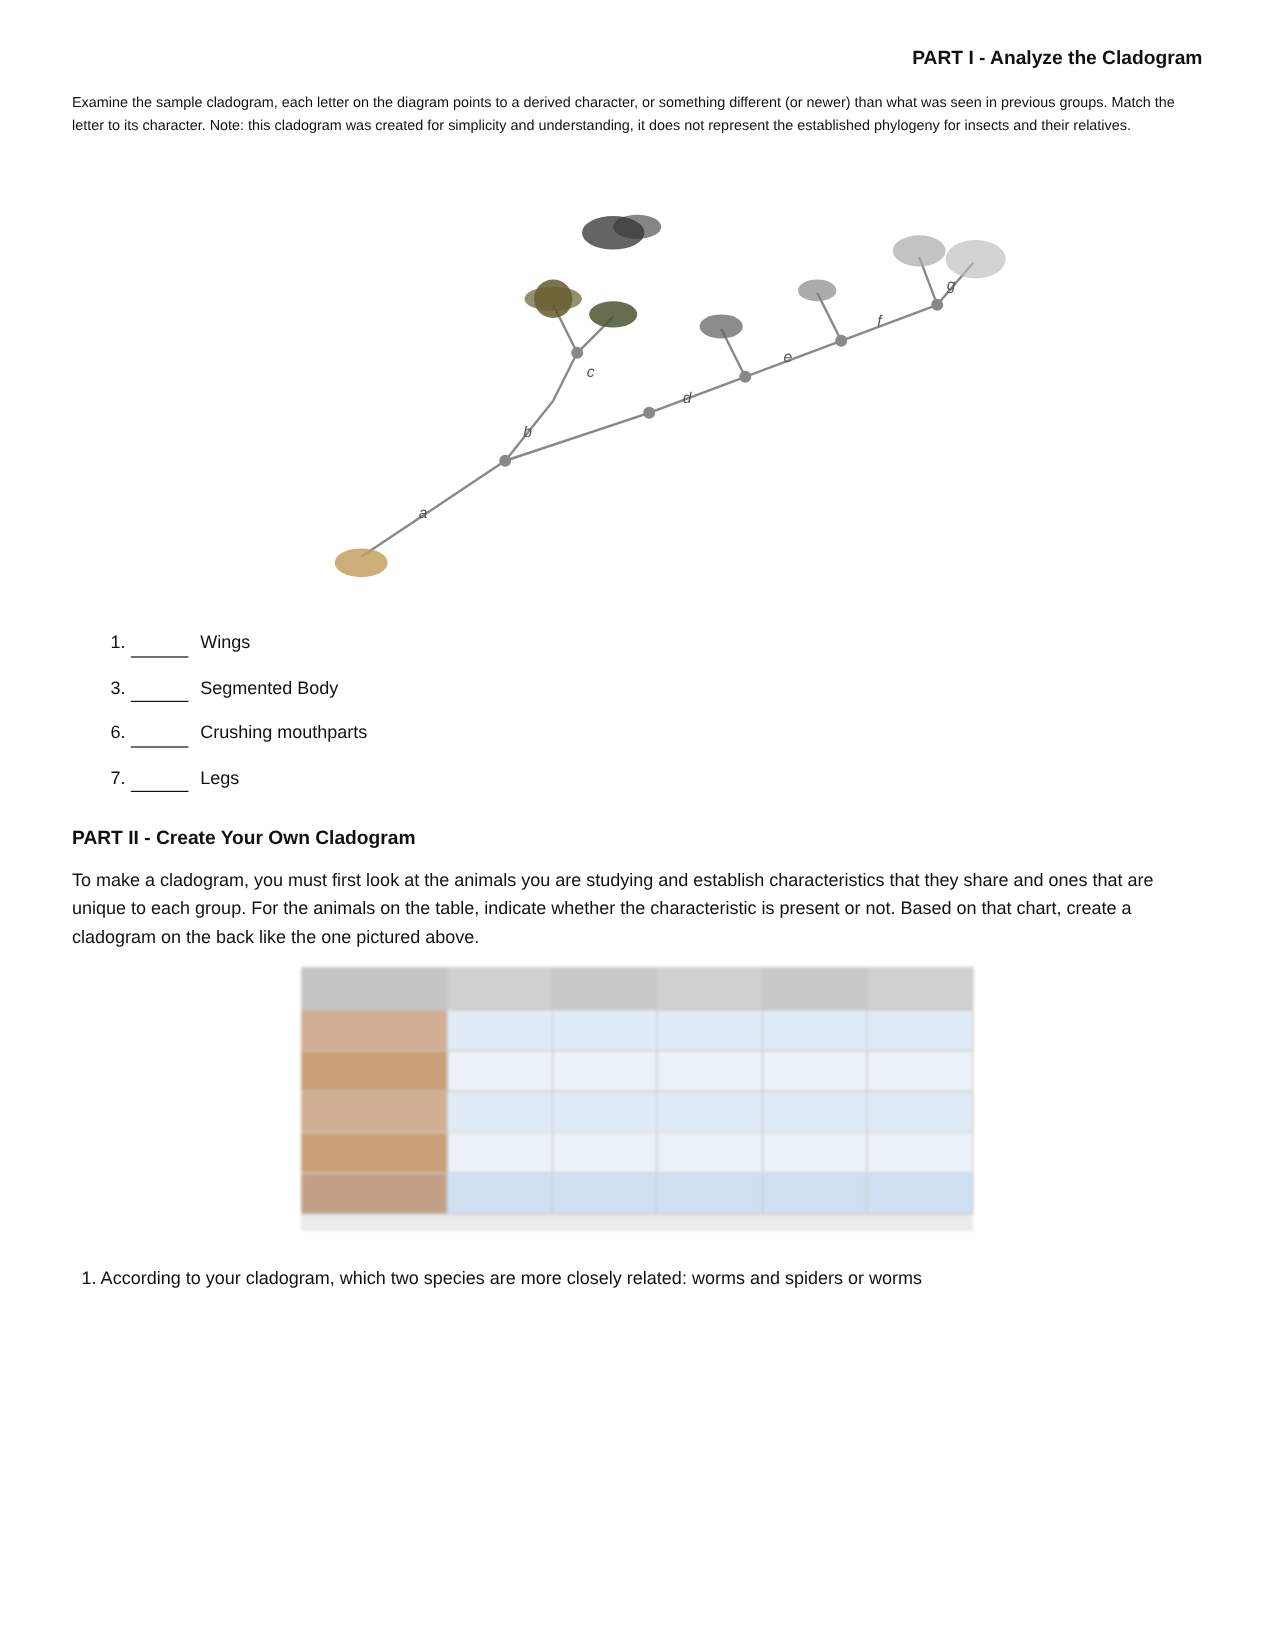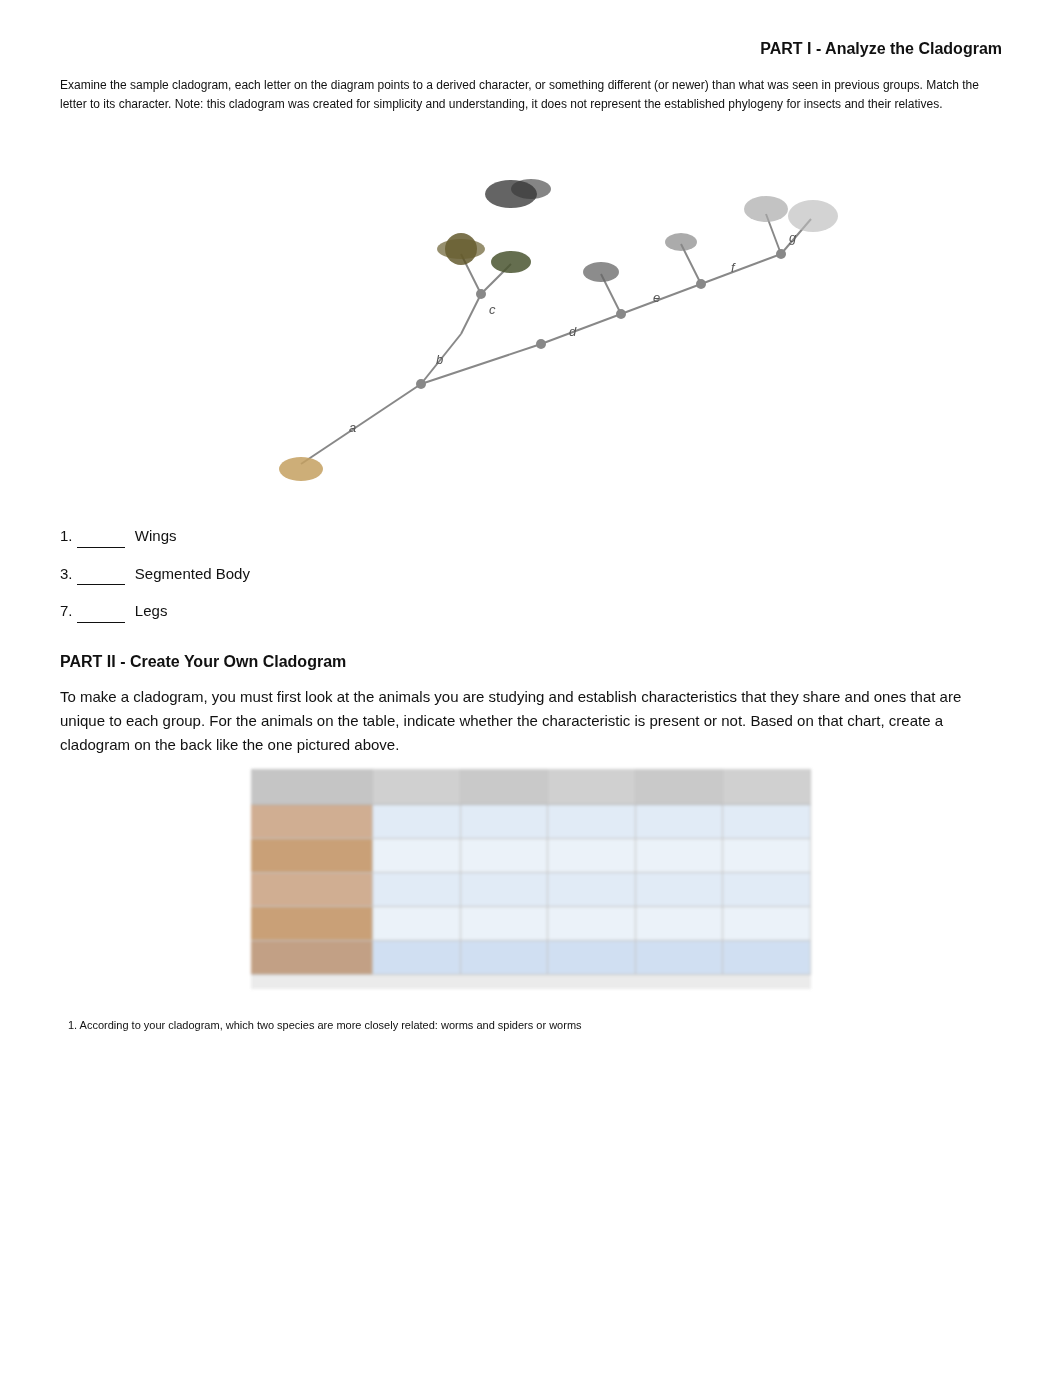--- a/index.html
+++ b/index.html
@@ -31,20 +31,21 @@
     }
     .cladogram-svg-container {
       width: 620px;
       height: 360px;
       position: relative;
     }
     .questions-list {
       list-style: none;
       padding: 0;
       margin-bottom: 30px;
+      margin-left: 32px;
     }
     .questions-list li {
       margin-bottom: 14px;
       font-size: 15px;
       line-height: 1.5;
     }
     .blank {
       display: inline-block;
       width: 48px;
       border-bottom: 1.5px solid #111;
@@ -107,21 +108,21 @@
       border-right: 1px solid #bbb;
       height: 100%;
     }
     .t-row .t-cell-d {
       flex: 1;
       border-right: 1px solid #bbb;
       height: 100%;
     }
     .t-row:last-child { background: #c8daf0; }
     .final-question {
-      font-size: 11px;
+      font-size: 15px;
       line-height: 1.6;
       padding-left: 30px;
       text-indent: -22px;
     }
   </style>
 </head>
 <body>
 
 <h1 class="page-title">PART I - Analyze the Cladogram</h1>
 
@@ -191,20 +192,25 @@
     <span>1.</span>
     <span class="blank">&nbsp;</span>
     <span>Wings</span>
   </li>
   <li>
     <span>3.</span>
     <span class="blank">&nbsp;</span>
     <span>Segmented Body</span>
   </li>
   <li>
+    <span>6.</span>
+    <span class="blank">&nbsp;</span>
+    <span>Crushing mouthparts</span>
+  </li>
+  <li>
     <span>7.</span>
     <span class="blank">&nbsp;</span>
     <span>Legs</span>
   </li>
 </ol>
 
 <h2 class="part-title">PART II - Create Your Own Cladogram</h2>
 
 <p class="part2-text">To make a cladogram, you must first look at the animals you are studying and establish characteristics that they share and ones that are unique to each group. For the animals on the table, indicate whether the characteristic is present or not. Based on that chart, create a cladogram on the back like the one pictured above.</p>
 

